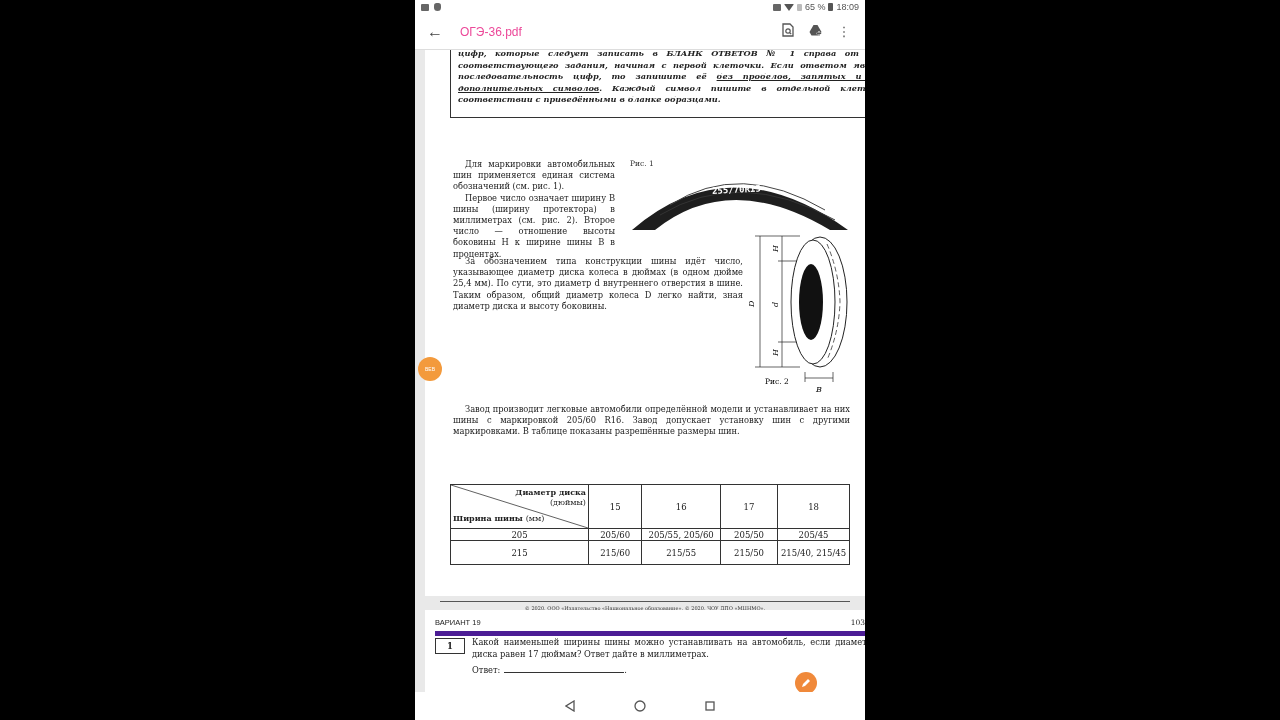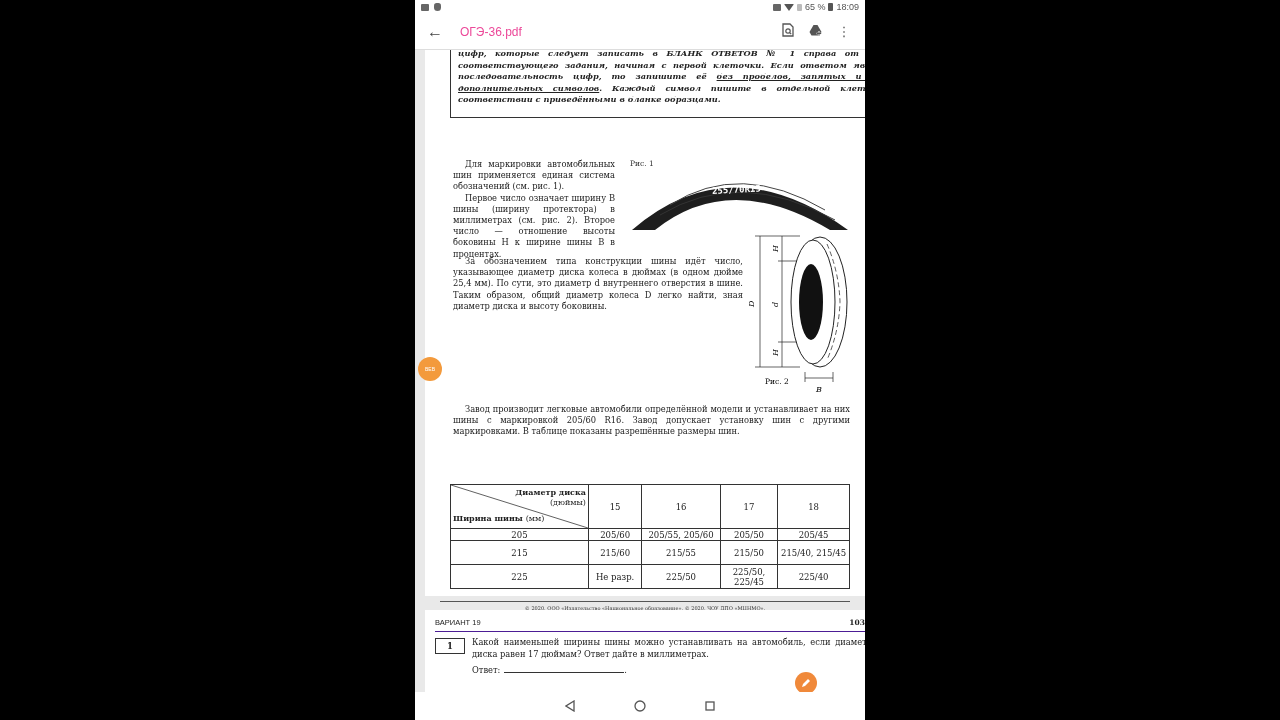--- a/index.html
+++ b/index.html
@@ -33,22 +33,22 @@
   table.tires { position: absolute; left: 25px; top: 474px; width: 400px; border-collapse: collapse; font-size: 8.5px; }
   table.tires td { border: 1px solid #333; text-align: center; padding: 0 2px; line-height: 10px; }
   .hdrcell { position: relative; height: 44px; width: 142px; }
   .hdrcell .diag { position: absolute; left: 0; top: 0; width: 100%; height: 100%; }
   .hdrcell .topr { position: absolute; right: 2px; top: 2px; text-align: right; font-weight: bold; font-size: 8px; line-height: 10px; }
   .hdrcell .topr span { font-weight: normal; }
   .hdrcell .botl { position: absolute; left: 2px; bottom: 4px; font-weight: bold; font-size: 8px; }
   .hdrcell .botl span { font-weight: normal; }
   .copyright { position: absolute; left: 0; top: 595px; width: 440px; text-align: center; font-size: 5px; line-height: 7px; color: #333; }
   .copyline { position: absolute; left: 15px; top: 591px; width: 410px; border-top: 1px solid #555; }
-  .p2-header { position: absolute; left: 10px; top: 8px; width: 430px; font-family: "Liberation Sans", sans-serif; font-size: 7.5px; border-bottom: 1px solid #4c1d95; padding-bottom: 4px; display: flex; }
-  .p2-header .pg { margin-left: auto; font-family: "DejaVu Serif", serif; font-weight: bold; }
+  .p2-header { position: absolute; left: 10px; top: 8px; width: 430px; font-family: "Liberation Sans", sans-serif; font-size: 7.5px; border-bottom: 5px solid #4c1d95; padding-bottom: 4px; display: flex; }
+  .p2-header .pg { margin-left: auto; font-family: "DejaVu Serif", serif; font-weight: normal; }
   .qnum { position: absolute; left: 10px; top: 28px; width: 30px; height: 16px; border: 1px solid #333; text-align: center; font-size: 8.5px; font-weight: bold; line-height: 14px; }
   .qtext { position: absolute; left: 47px; top: 27px; width: 400px; font-size: 8.3px; line-height: 11.5px; text-align: justify; }
   .answer { position: absolute; left: 47px; top: 55px; font-size: 8.3px; }
   .answer .line { display: inline-block; width: 120px; border-bottom: 1px solid #333; margin-left: 4px; height: 8px; vertical-align: baseline; }
   .fab-side { position: absolute; left: 3px; top: 357px; width: 24px; height: 24px; border-radius: 50%; background: #f39a3c; color: #fff; font-family: "Liberation Sans", sans-serif; font-size: 5px; text-align: center; line-height: 24px; cursor: pointer; }
   .fab-edit { position: absolute; left: 380px; top: 672px; width: 22px; height: 22px; border-radius: 50%; background: #f0893a; cursor: pointer; }
   .fab-edit svg { position: absolute; left: 5px; top: 5px; }
   .navbar { position: absolute; left: 0; top: 692px; width: 450px; height: 28px; background: #fff; display: flex; align-items: center; justify-content: center; gap: 56px; }
   .nav-btn { width: 14px; height: 14px; display: flex; align-items: center; justify-content: center; cursor: pointer; }
 </style>
@@ -171,27 +171,20 @@
           <td>205/50</td>
           <td>205/45</td>
         </tr>
         <tr style="height:24px;">
           <td>215</td>
           <td>215/60</td>
           <td>215/55</td>
           <td>215/50</td>
           <td>215/40, 215/45</td>
         </tr>
-        <tr style="height:24px;">
-          <td>225</td>
-          <td>Не разр.</td>
-          <td>225/50</td>
-          <td>225/50, 225/45</td>
-          <td>225/40</td>
-        </tr>
       </tbody>
         </table>
 
       <div class="copyline"></div>
       <div class="copyright">
         <div>© 2020. ООО «Издательство «Национальное образование». © 2020. ЧОУ ДПО «МЦНМО».</div>
         <div style="text-align:left;">ирование, распространение и использование в коммерческих целях без письменного разрешения правообладателей не допускается</div>
       </div>
     </div>
 

